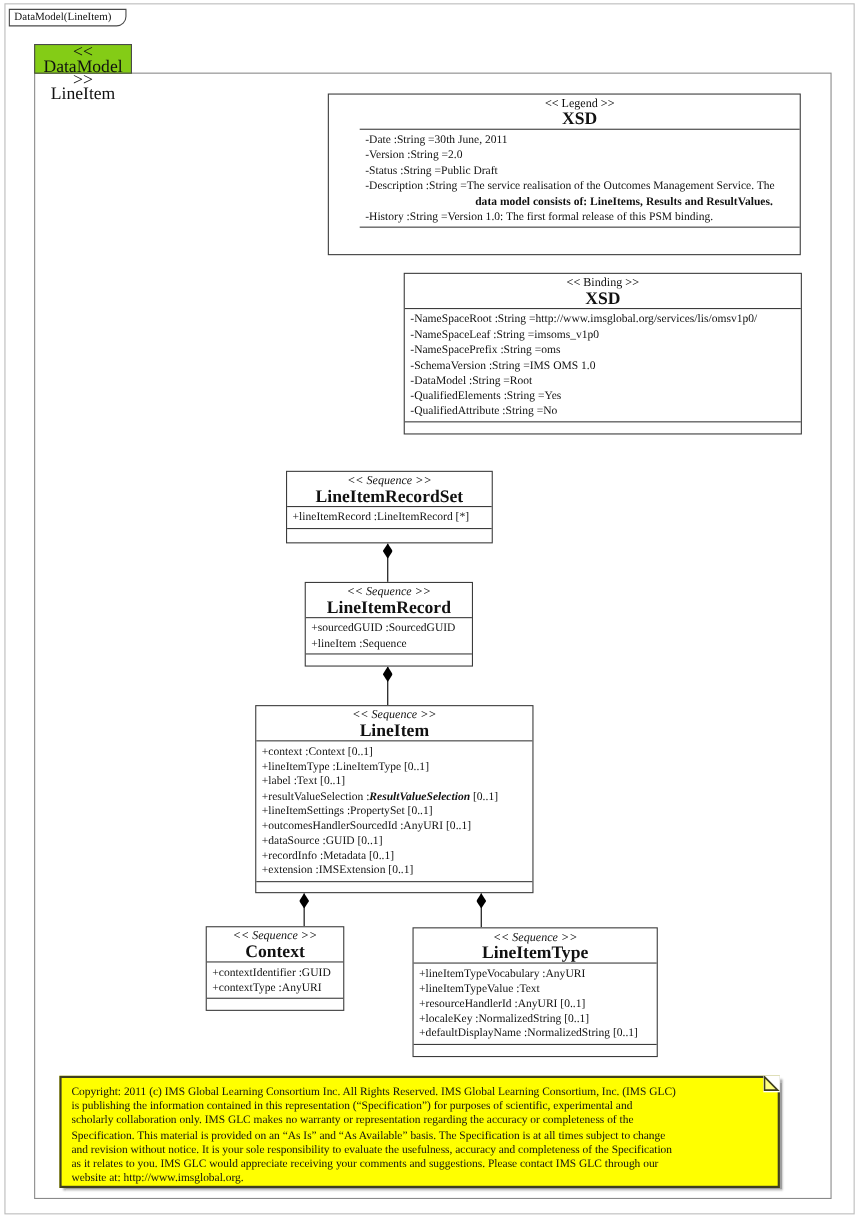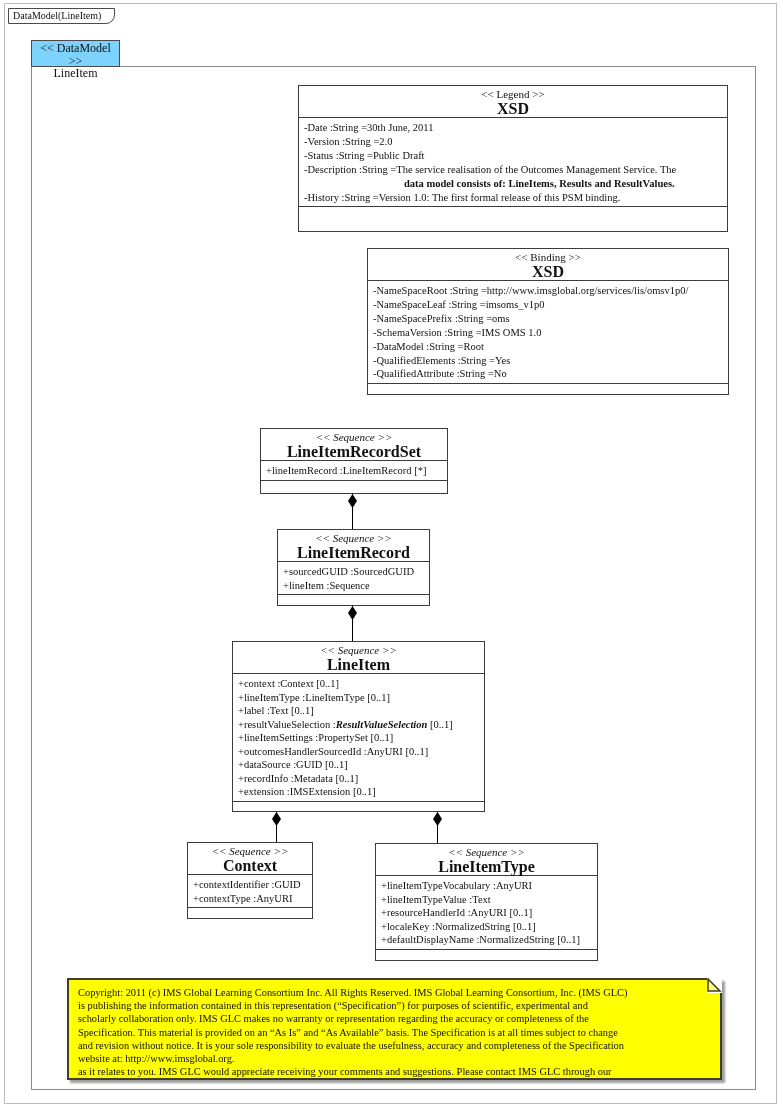--- a/index.html
+++ b/index.html
@@ -9,56 +9,56 @@
 
   
   .page-border{left:4px;top:3px;width:771px;height:1099px;border:1px solid #bcbcbc;}
 
   
   .diagram-tab{left:8px;top:8px;height:13px;background:#fff;border:1px solid #4a4a4a;
                border-radius:0 0 9px 0;padding:0 13px 1px 4px;font-size:10px;line-height:13px;z-index:3;text-align:right;}
 
   
   .frame{left:31px;top:66px;width:723px;height:1022px;border:1px solid #8a8a8a;}
-  .frame-label{left:31px;top:40px;width:89px;height:27px;border:1px solid #4a4a4a;background:#7dd3fc;
-               text-align:center;font-size:12px;line-height:12.5px;padding-top:1px;box-sizing:border-box;z-index:2;}
+  .frame-label{left:31px;top:40px;width:89px;height:27px;border:1px solid #4a4a4a;background:#84cc16;
+               text-align:center;font-size:16px;line-height:12.5px;padding-top:1px;box-sizing:border-box;z-index:2;}
 
   
   .uml{background:#fff;border:1px solid #3c3c3c;box-sizing:border-box;display:flex;flex-direction:column;z-index:2;}
   .uml .head{border-bottom:1px solid #3c3c3c;text-align:center;padding:2px 2px 1px;flex:0 0 auto;}
   .stereo{font-size:11px;line-height:13px;display:block;}
   .stereo.it{font-style:italic;}
   .cname{font-size:16px;line-height:15px;font-weight:bold;display:block;}
   .attrs{border-bottom:1px solid #3c3c3c;padding:3px 3px 2px 5px;font-size:10.5px;flex:0 0 auto;}
   .aline{white-space:nowrap;overflow:hidden;line-height:13.5px;}
   .aline.indent{padding-left:100px;font-weight:bold;}
   .attrs-wide .aline{line-height:13.9px;}
   .uml .empty{flex:1 1 auto;}
   .abstract{font-style:italic;font-weight:bold;}
 
   
-  .legend-box{left:298px;top:85px;width:430px;height:147px;}
+  .legend-box{left:298px;top:85px;width:430px;height:147px;padding-left:28px;}
   .binding-box{left:367px;top:248px;width:362px;height:147px;}
   .lirs-box{left:260px;top:428px;width:188px;height:66px;}
   .lir-box{left:277px;top:529px;width:153px;height:77px;}
   .li-box{left:232px;top:641px;width:253px;height:171px;}
   .ctx-box{left:187px;top:842px;width:126px;height:77px;}
   .lit-box{left:375px;top:843px;width:223px;height:118px;}
 
   
   .conn{width:1px;background:#000;z-index:1;}
   .diamond{width:9px;height:14px;background:#000;z-index:2;
            clip-path:polygon(50% 0,100% 50%,50% 100%,0 50%);}
   .c1{left:352px;top:494px;height:35px;} .d1{left:348px;top:494px;}
   .c2{left:352px;top:606px;height:35px;} .d2{left:348px;top:606px;}
   .c3{left:276px;top:812px;height:30px;} .d3{left:272px;top:812px;}
   .c4{left:437px;top:812px;height:31px;} .d4{left:433px;top:812px;}
 
   
-  .note{left:67px;top:978px;width:655px;height:102px;background:#FFFF00;border:2px solid #3f3f1f;
+  .note{left:54px;top:978px;width:655px;height:102px;background:#FFFF00;border:2px solid #3f3f1f;
         box-sizing:border-box;box-shadow:3px 3px 2px #9e9e9e;z-index:2;padding:6px 8px 0 9px;}
   .note .aline{font-size:10.4px;line-height:13.2px;}
   .note-fold{position:absolute;top:-2px;right:-2px;width:15px;height:15px;background:#fff;}
 </style>
 </head>
 <body>
 
 <div class="abs page-border"></div>
 
 <div class="abs diagram-tab">DataModel(LineItem)</div>
@@ -184,15 +184,15 @@
   <div class="note-fold">
     <svg width="15" height="15" viewBox="0 0 15 15">
         <path d="M1 1 L13 13 L1 13 Z" fill="#ffff80" stroke="#3f3f1f" stroke-width="1.5"></path>
       </svg>
   </div>
   <div class="aline">Copyright: 2011 (c) IMS Global Learning Consortium Inc.  All Rights Reserved.  IMS Global Learning Consortium, Inc. (IMS GLC)</div>
   <div class="aline">is publishing the information contained in this representation (“Specification”) for purposes of scientific, experimental and</div>
   <div class="aline">scholarly collaboration only.  IMS GLC makes no warranty or representation regarding  the accuracy or completeness of the</div>
   <div class="aline">Specification.  This material is provided on an “As Is” and “As Available” basis.  The Specification is at all times subject to change</div>
   <div class="aline">and revision without notice.  It is your sole responsibility to evaluate the usefulness, accuracy and completeness of the Specification</div>
+  <div class="aline">as it relates to you.  IMS GLC would appreciate receiving your comments and suggestions.  Please contact IMS GLC through our</div>
   <div class="aline">website at: http://www.imsglobal.org.</div>
-  <div class="aline">as it relates to you.  IMS GLC would appreciate receiving your comments and suggestions.  Please contact IMS GLC through our</div>
 </div>
 
 </body></html>

